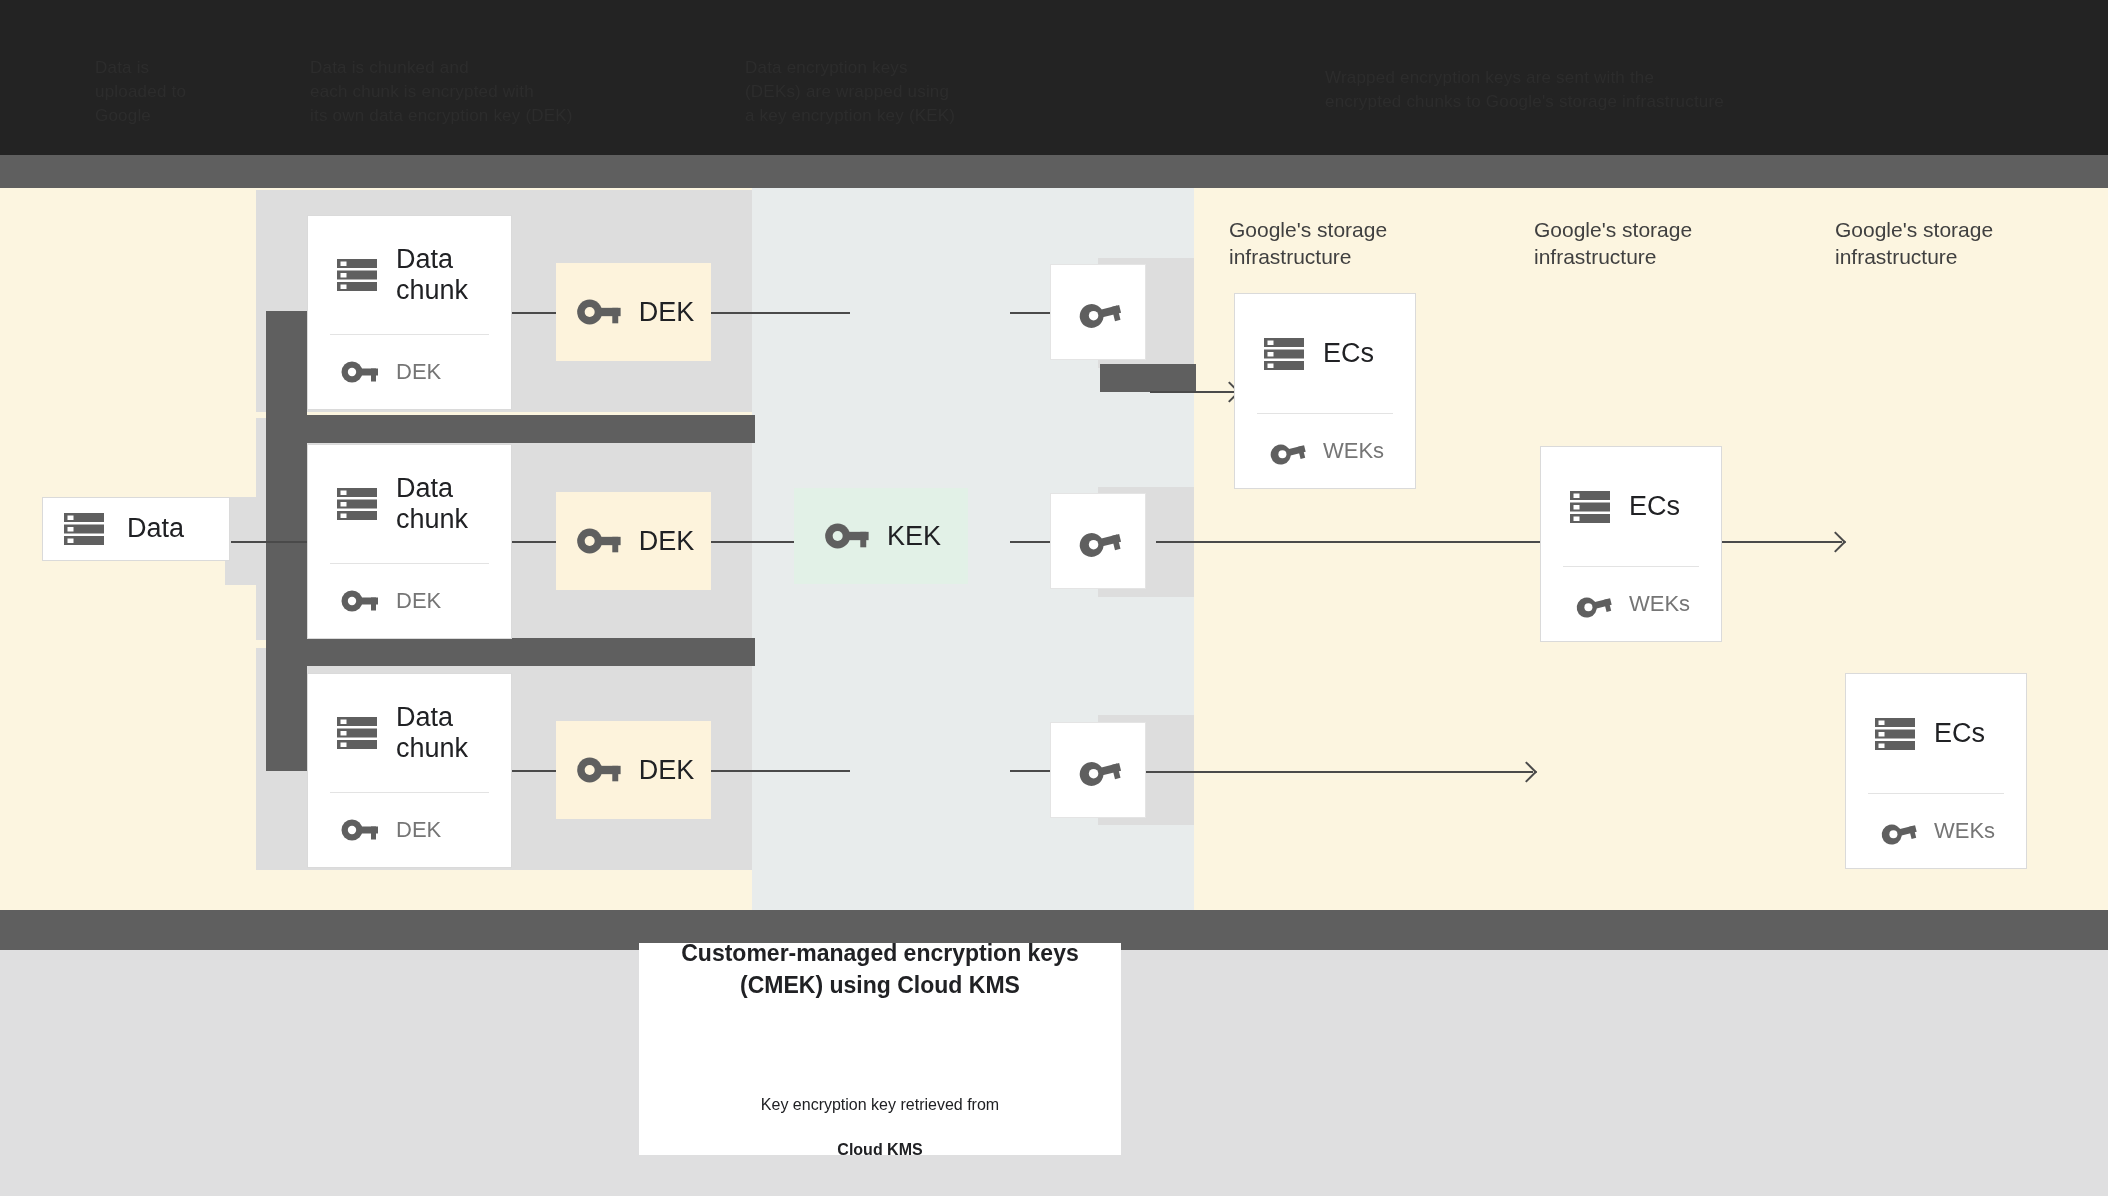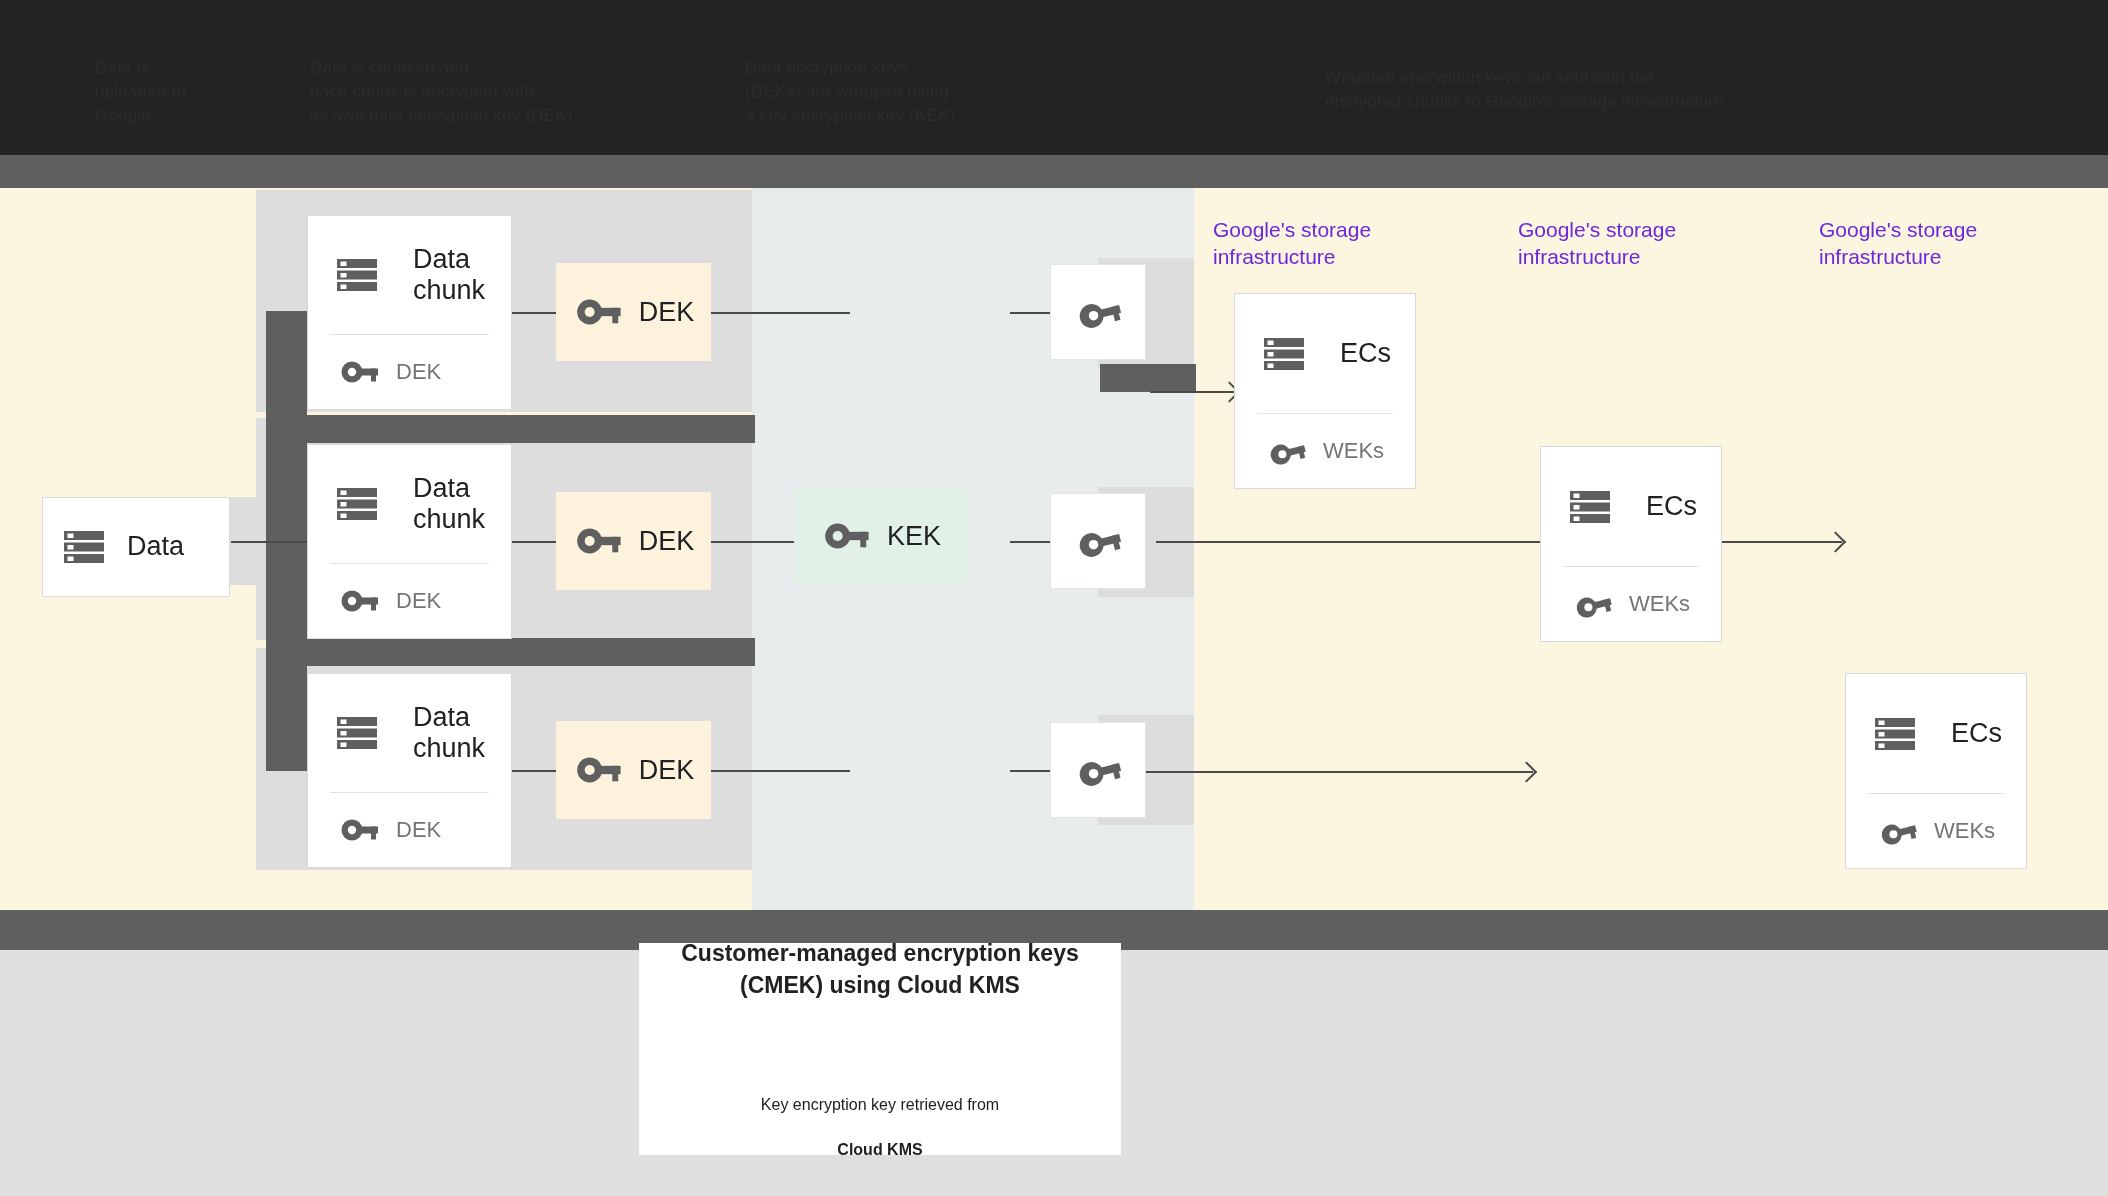--- a/index.html
+++ b/index.html
@@ -75,32 +75,32 @@
   .arrow-2 { left: 1156px; top: 541px; width: 686px; }
   .arrow-3 { left: 1118px; top: 771px; width: 415px; }
 
   
   .card {
     position: absolute; background: #ffffff;
     border: 1px solid #dadada;
     display: flex; flex-direction: column;
   }
   .card-top {
-    flex: 1; display: flex; align-items: center; gap: 33px;
+    flex: 1; display: flex; align-items: center; gap: 16px;
     padding: 0 28px 0 26px;
   }
   .card-divider { height: 1px; background: #e3e3e3; margin: 0 22px; }
   .card-bottom {
     height: 74px; display: flex; align-items: center; gap: 16px;
     padding: 0 22px 0 30px;
   }
   .card-title { font-size: 27px; color: #202124; line-height: 1.16; }
   .card-sub   { font-size: 22px; color: #757575; }
 
-  .card-data   { left: 42px;  top: 497px; width: 188px; height: 100px; }
+  .card-data   { left: 42px;  top: 497px; width: 188px; height: 64px; }
   .card-data .card-top { padding: 0 18px; gap: 20px; }
 
   .card-chunk-1 { left: 307px; top: 215px; width: 205px; height: 195px; }
   .card-chunk-2 { left: 307px; top: 444px; width: 205px; height: 195px; }
   .card-chunk-3 { left: 307px; top: 673px; width: 205px; height: 195px; }
 
   .card-ec-1 { left: 1234px; top: 293px; width: 182px; height: 196px; }
   .card-ec-2 { left: 1540px; top: 446px; width: 182px; height: 196px; }
   .card-ec-3 { left: 1845px; top: 673px; width: 182px; height: 196px; }
 
@@ -122,21 +122,21 @@
   .chip-label { font-size: 27px; color: #202124; }
   .chip-dek { width: 155px; height: 98px; background: #fdf3dc; }
   .chip-dek-1 { left: 556px; top: 263px; }
   .chip-dek-2 { left: 556px; top: 492px; }
   .chip-dek-3 { left: 556px; top: 721px; }
   .chip-kek { left: 794px; top: 488px; width: 174px; height: 96px; background: #e2f1e7; }
 
   
   .sect-label {
     position: absolute; font-size: 21px; line-height: 27px;
-    color: #6d28d9; width: 200px; white-space: pre-line;
+    color: #404040; width: 200px; white-space: pre-line; margin-left: 16px;
   }
   .sect-1 { left: 1213px; top: 216px; }
   .sect-2 { left: 1518px; top: 216px; }
   .sect-3 { left: 1819px; top: 216px; }
 
   
   .caption {
     position: absolute; left: 639px; top: 943px;
     width: 482px; height: 212px; background: #ffffff;
     display: flex; flex-direction: column; align-items: center;

